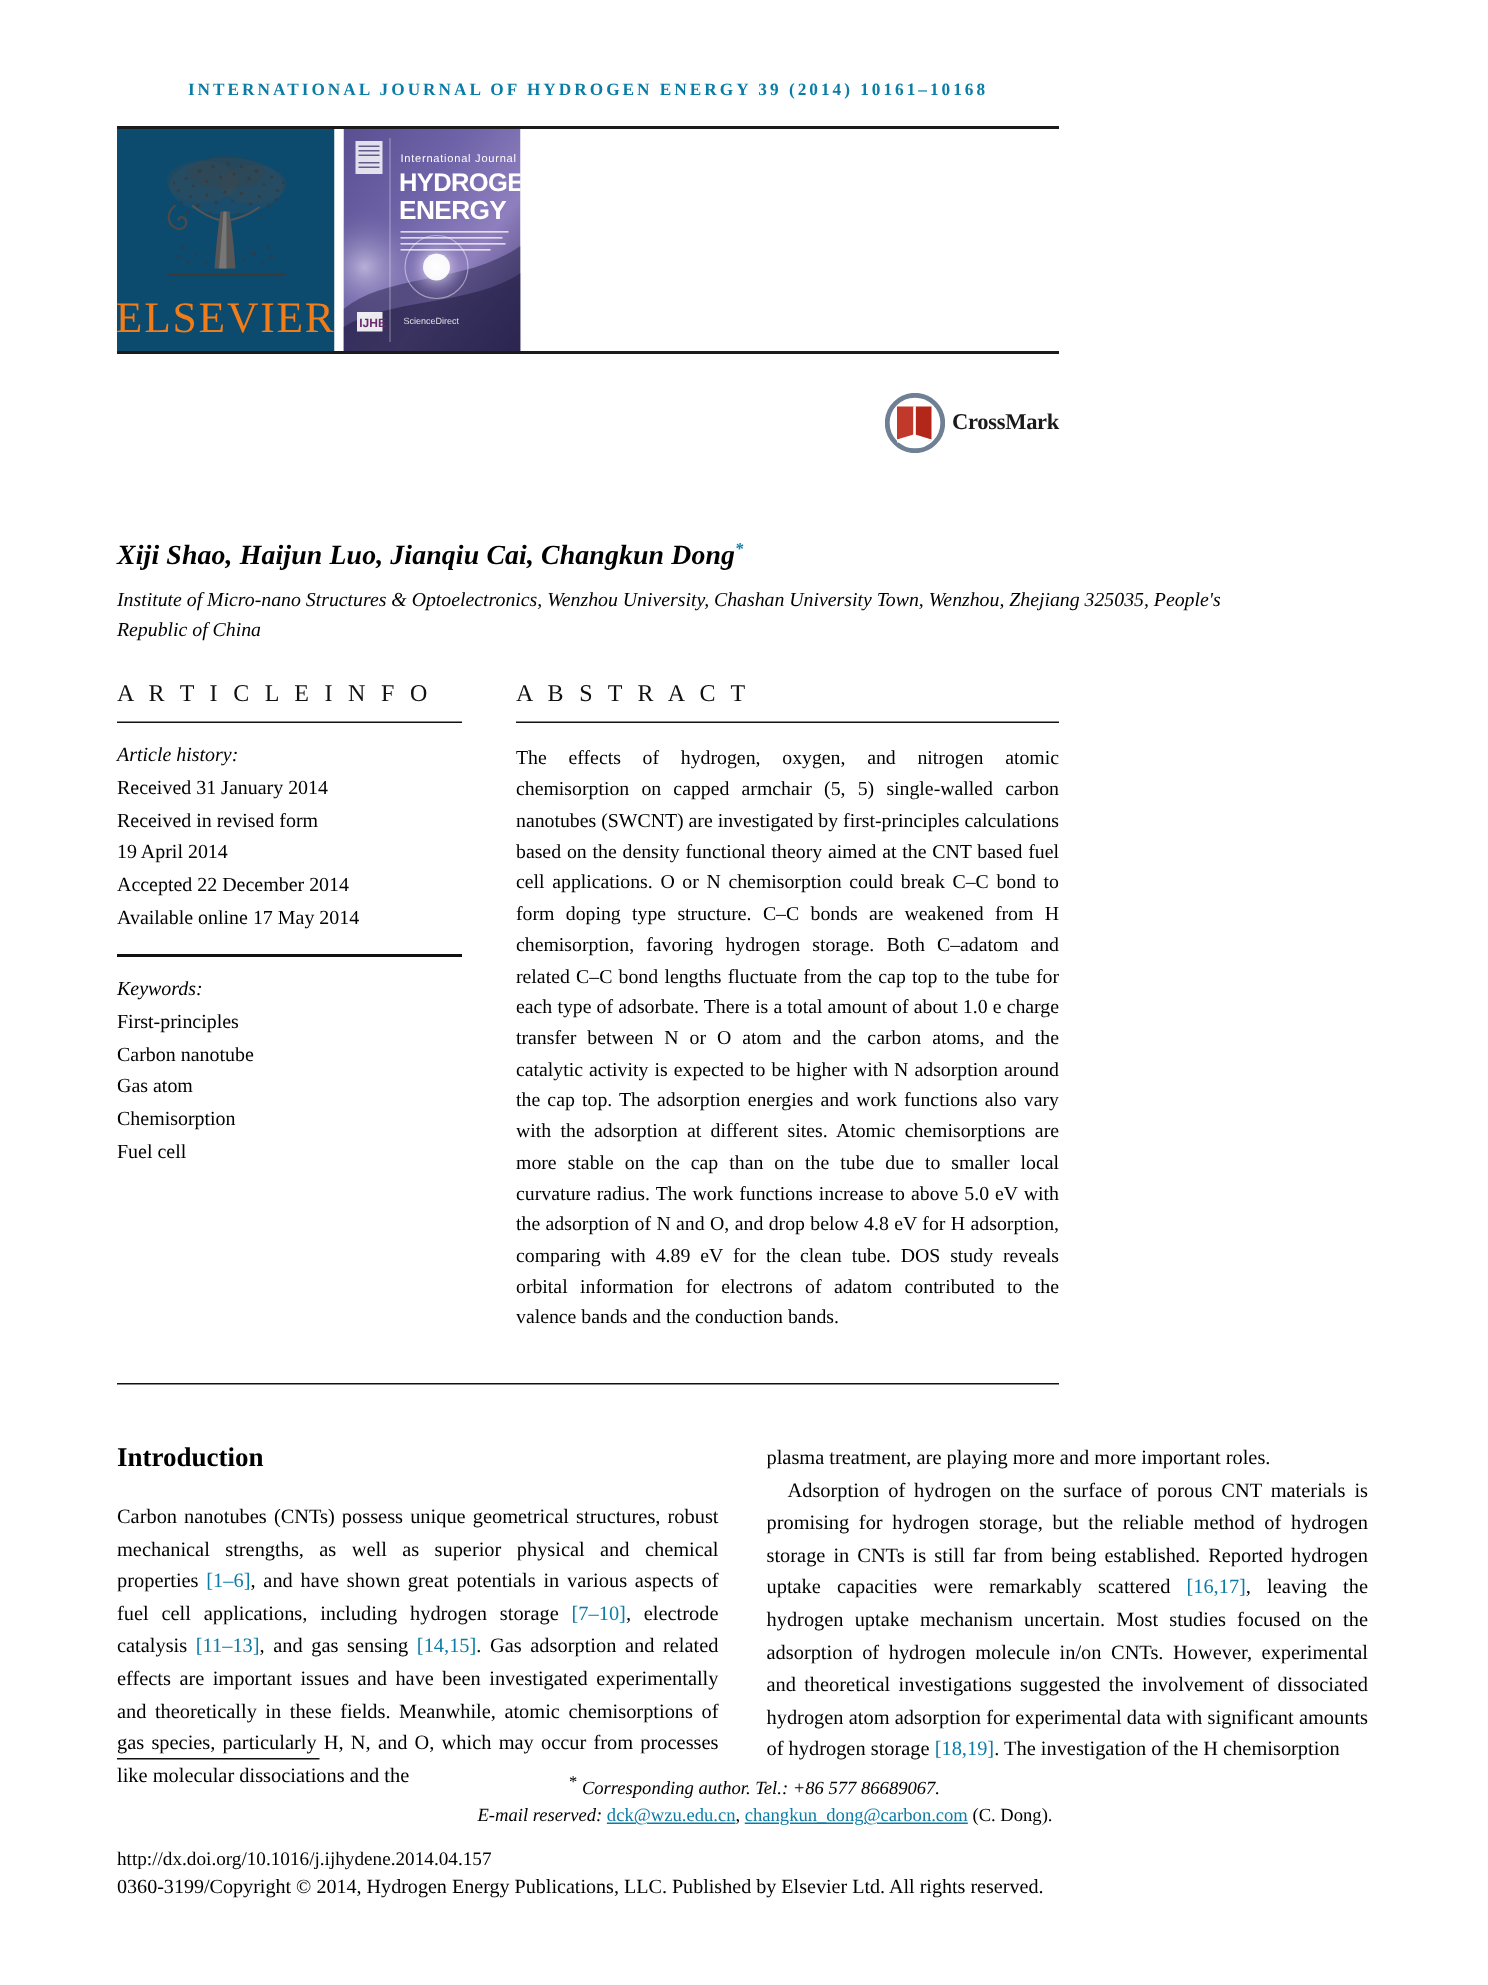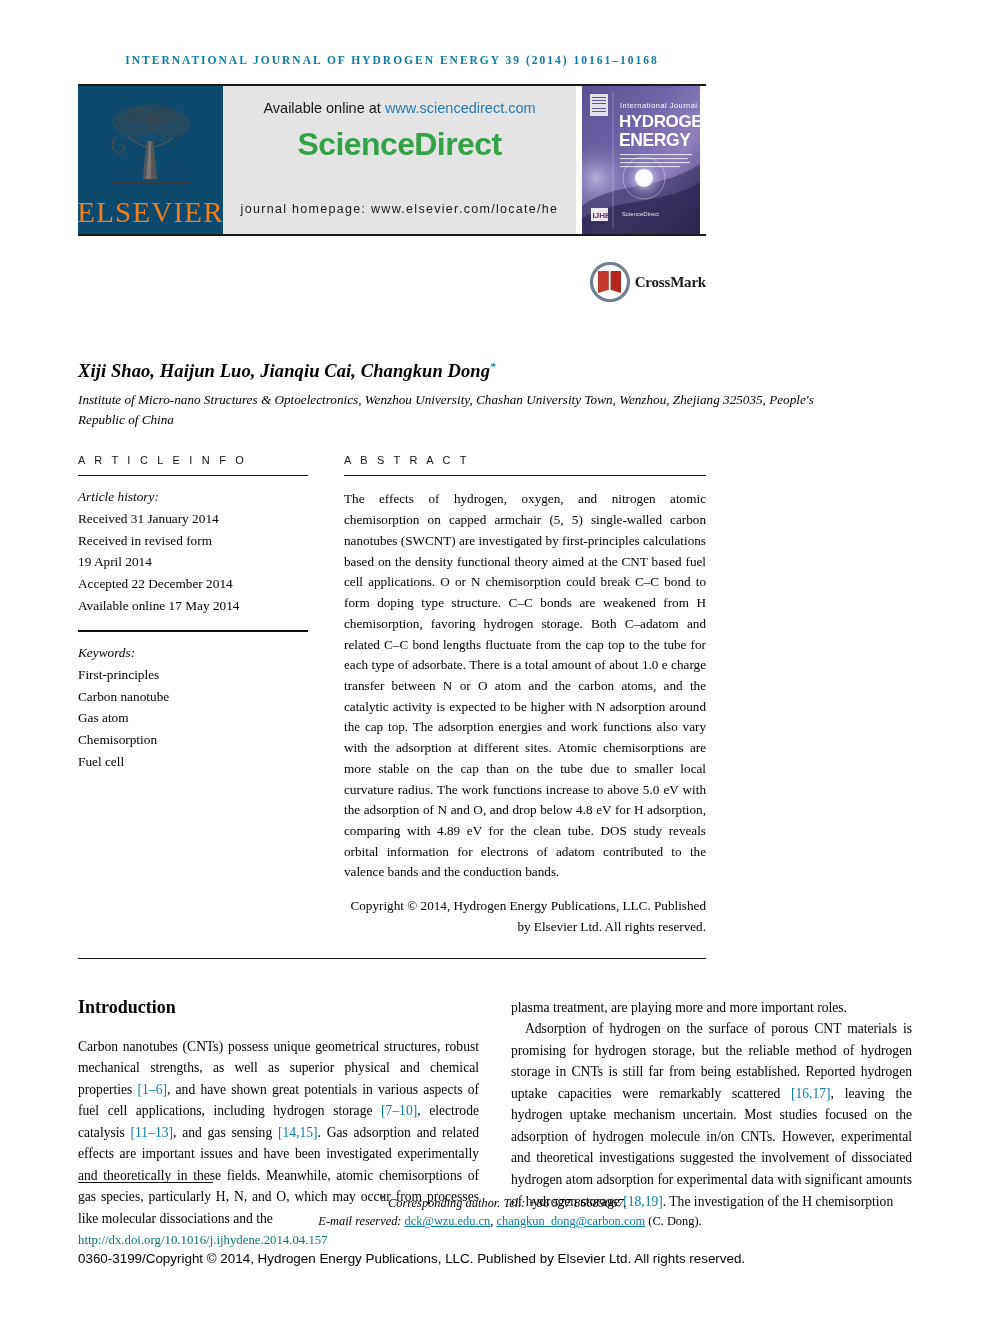--- a/index.html
+++ b/index.html
@@ -148,22 +148,22 @@
 
   
   .info-abs {
     margin: 24px 78px 0 78px;
     display: flex;
     gap: 36px;
   }
   .col-info { width: 230px; flex: 0 0 230px; }
   .col-abs { flex: 1 1 auto; }
   .sec-head {
-    font-family: Liberation Sans, sans-serif;
-    font-size: 11px;
+    font-family: Liberation Serif, serif;
+    font-size: 16px;
     letter-spacing: 3.2px;
     font-weight: normal;
     color: #111;
     margin-bottom: 9px;
     text-transform: uppercase;
   }
   .rule-top { border-top: 1.5px solid #111; margin-bottom: 10px; }
   .rule-thick { border-top: 2px solid #111; margin: 14px 0 10px 0; }
   .info-line {
     font-family: "Liberation Serif", serif;
@@ -228,25 +228,25 @@
     font-family: "Liberation Serif", serif;
     font-size: 12.4px;
     line-height: 1.5;
     text-align: center;
   }
   .foot-star { font-size: 11px; vertical-align: super; }
   .link { color: #0a7ca5; }
   .doi-line {
     font-family: "Liberation Serif", serif;
     font-size: 12.8px;
-    color: #0f766e;
-    margin-top: 2px;
+    color: #000000;
+    margin-top: 12px;
   }
   .issn-line {
-    font-family: Liberation Sans, sans-serif;
+    font-family: Liberation Serif, serif;
     font-size: 13.4px;
     margin-top: 3px;
   }
   .indent1 { padding-left: 14px; }
 </style>
 </head>
 <body>
 
 <div class="page">
 
@@ -319,27 +319,20 @@
             <circle cx="27" cy="68" r="1"></circle>
               <circle cx="84" cy="68" r="1"></circle>
           </g>
 
           <rect x="17" y="85" width="78" height="1.6" fill="#3a3a3a"></rect>
         </g>
       </svg>
       <div class="elsevier-word">ELSEVIER</div>
     </div>
 
-    <div class="mast-center">
-      <div class="avail-line">
-        <span>Available online at </span><a href="#">www.sciencedirect.com</a>
-      </div>
-      <div class="sd-logo">ScienceDirect</div>
-      <div class="journal-home">journal homepage: www.elsevier.com/locate/he</div>
-    </div>
 
     <div class="mast-right">
       <svg class="cover" viewBox="0 0 118 148">
         <defs>
           <linearGradient id="cvg" x1="0" y1="0" x2="1" y2="1">
             <stop offset="0%" stop-color="#5a4f91"></stop>
             <stop offset="35%" stop-color="#6e63a8"></stop>
             <stop offset="65%" stop-color="#8f7fbe"></stop>
             <stop offset="100%" stop-color="#3b3566"></stop>
           </linearGradient>
@@ -422,21 +415,20 @@
       <div class="info-line">Carbon nanotube</div>
       <div class="info-line">Gas atom</div>
       <div class="info-line">Chemisorption</div>
       <div class="info-line">Fuel cell</div>
     </div>
 
     <div class="col-abs">
       <div class="sec-head">A B S T R A C T</div>
       <div class="abs-rule"></div>
       <p class="abstract-body">The effects of hydrogen, oxygen, and nitrogen atomic chemisorption on capped armchair (5, 5) single-walled carbon nanotubes (SWCNT) are investigated by first-principles calculations based on the density functional theory aimed at the CNT based fuel cell applications. O or N chemisorption could break C–C bond to form doping type structure. C–C bonds are weakened from H chemisorption, favoring hydrogen storage. Both C–adatom and related C–C bond lengths fluctuate from the cap top to the tube for each type of adsorbate. There is a total amount of about 1.0 e charge transfer between N or O atom and the carbon atoms, and the catalytic activity is expected to be higher with N adsorption around the cap top. The adsorption energies and work functions also vary with the adsorption at different sites. Atomic chemisorptions are more stable on the cap than on the tube due to smaller local curvature radius. The work functions increase to above 5.0 eV with the adsorption of N and O, and drop below 4.8 eV for H adsorption, comparing with 4.89 eV for the clean tube. DOS study reveals orbital information for electrons of adatom contributed to the valence bands and the conduction bands.</p>
-      <div class="copyright-line">Copyright © 2014, Hydrogen Energy Publications, LLC. Published by Elsevier Ltd. All rights reserved.</div>
     </div>
   </div>
 
   <div class="big-rule"></div>
 
   <div class="body-cols">
     <div class="bcol">
       <h2 class="h-intro">Introduction</h2>
       <p class="btext">Carbon nanotubes (CNTs) possess unique geometrical structures, robust mechanical strengths, as well as superior physical and chemical properties <span class="cite">[1–6]</span>, and have shown great potentials in various aspects of fuel cell applications, including hydrogen storage <span class="cite">[7–10]</span>, electrode catalysis <span class="cite">[11–13]</span>, and gas sensing <span class="cite">[14,15]</span>. Gas adsorption and related effects are important issues and have been investigated experimentally and theoretically in these fields. Meanwhile, atomic chemisorptions of gas species, particularly H, N, and O, which may occur from processes like molecular dissociations and the</p>
     </div>

